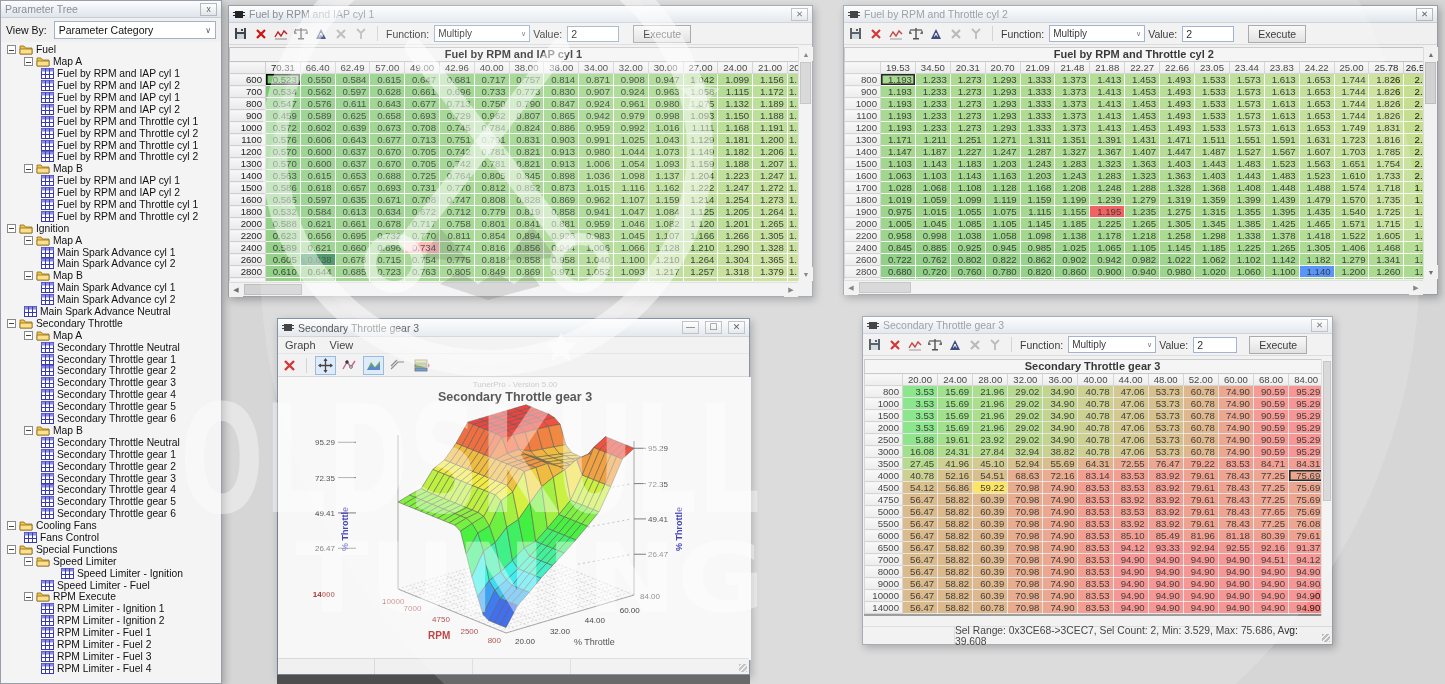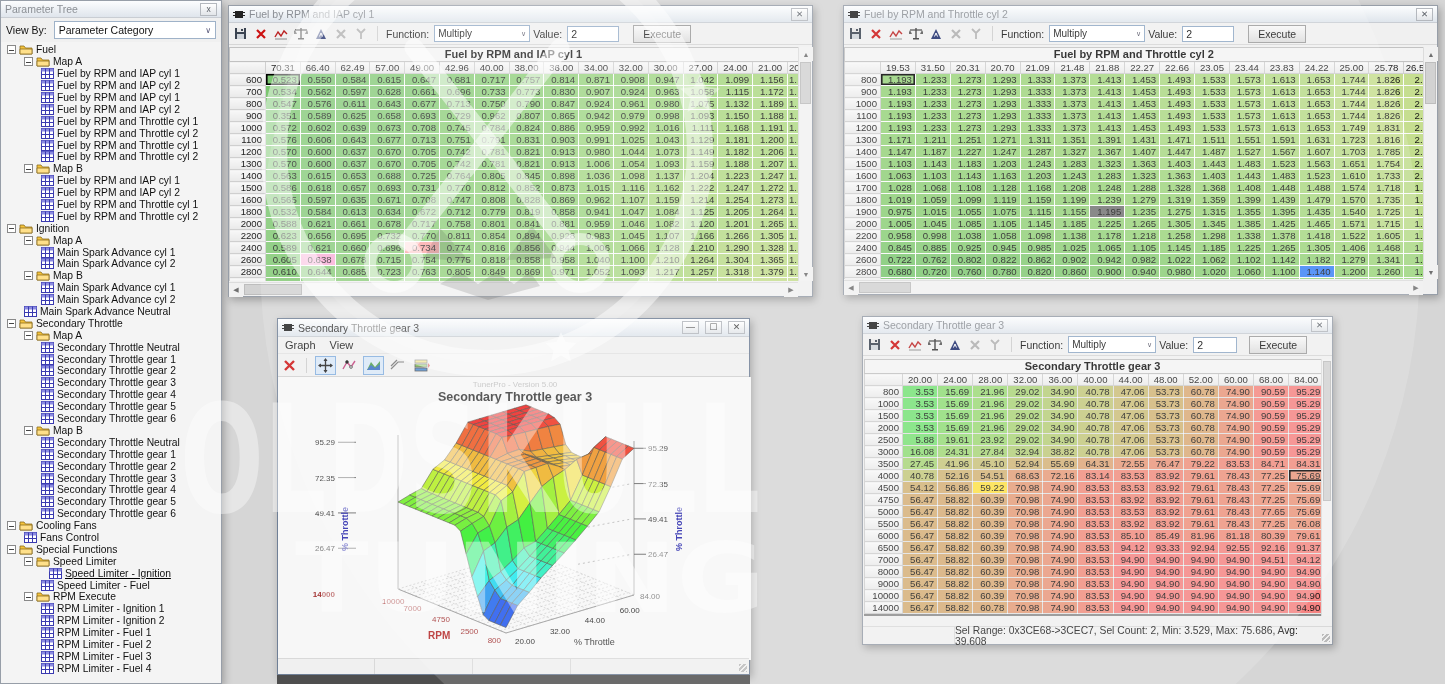--- a/index.html
+++ b/index.html
@@ -493,21 +493,21 @@
         <span class="lbl">Special Functions</span>
       </div>
       <div class="tree-item" style="padding-left: 23px;">
         <span class="expand-box"></span>
         <svg width="14" height="11" style="flex:0 0 auto">
           <path d="M1 2 L5 2 L6.5 4 L13 4 L13 10 L1 10 Z" fill="#f5c33b" stroke="#8a6d1f" stroke-width="0.8"></path>
           <path d="M1 5 L13 5 L13 10 L1 10 Z" fill="#ffe08a" stroke="#8a6d1f" stroke-width="0.8"></path>
         </svg>
         <span class="lbl">Speed Limiter</span>
       </div>
-      <div class="tree-item" style="padding-left: 48px; text-decoration: underline;">
+      <div class="tree-item" style="padding-left: 60px;">
         <svg width="13" height="11" style="flex:0 0 auto">
           <rect x="0.5" y="0.5" width="12" height="10" fill="#fff" stroke="#3a3ab0" stroke-width="1"></rect>
           <rect x="0.5" y="0.5" width="12" height="3" fill="#8a8ae0"></rect>
           <line x1="4.5" y1="0.5" x2="4.5" y2="10.5" stroke="#3a3ab0"></line>
           <line x1="8.5" y1="0.5" x2="8.5" y2="10.5" stroke="#3a3ab0"></line>
           <line x1="0.5" y1="6.5" x2="12.5" y2="6.5" stroke="#3a3ab0"></line>
         </svg>
         <span class="lbl">Speed Limiter - Ignition</span>
       </div>
       <div class="tree-item" style="padding-left: 40px;">
@@ -756,21 +756,21 @@
             <td class="cell" style="background:rgb(152,210,124)">0.924</td>
             <td class="cell" style="background:rgb(155,212,125)">0.961</td>
             <td class="cell" style="background:rgb(156,212,125)">0.980</td>
             <td class="cell" style="background:rgb(165,215,129)">1.075</td>
             <td class="cell" style="background:rgb(171,216,132)">1.132</td>
             <td class="cell" style="background:rgb(176,217,134)">1.189</td>
             <td class="cell" style="background:rgb(176,217,134)">1.</td>
           </tr>
           <tr>
             <td class="rowhdr">900</td>
-            <td class="cell" style="background:rgb(125,199,113)">0.351</td>
+            <td class="cell" style="background:rgb(125,199,113)">0.459</td>
             <td class="cell" style="background:rgb(127,200,114)">0.589</td>
             <td class="cell" style="background:rgb(130,201,115)">0.625</td>
             <td class="cell" style="background:rgb(132,202,116)">0.658</td>
             <td class="cell" style="background:rgb(135,203,117)">0.693</td>
             <td class="cell" style="background:rgb(137,204,118)">0.729</td>
             <td class="cell" style="background:rgb(140,206,119)">0.962</td>
             <td class="cell" style="background:rgb(143,207,120)">0.807</td>
             <td class="cell" style="background:rgb(147,209,122)">0.865</td>
             <td class="cell" style="background:rgb(153,211,124)">0.942</td>
             <td class="cell" style="background:rgb(156,212,125)">0.979</td>
@@ -985,21 +985,21 @@
             <td class="cell" style="background:rgb(164,214,129)">1.066</td>
             <td class="cell" style="background:rgb(170,216,132)">1.128</td>
             <td class="cell" style="background:rgb(179,218,135)">1.210</td>
             <td class="cell" style="background:rgb(187,219,139)">1.290</td>
             <td class="cell" style="background:rgb(191,220,141)">1.328</td>
             <td class="cell" style="background:rgb(191,220,141)">1.</td>
           </tr>
           <tr>
             <td class="rowhdr">2600</td>
             <td class="cell" style="background:rgb(128,201,114)">0.605</td>
-            <td class="cell" style="background:#f9a8d4">0.638</td>
+            <td class="cell" style="background:#15803d">0.638</td>
             <td class="cell" style="background:rgb(134,203,116)">0.678</td>
             <td class="cell" style="background:rgb(136,204,118)">0.715</td>
             <td class="cell" style="background:rgb(139,205,119)">0.754</td>
             <td class="cell" style="background:rgb(141,206,119)">0.775</td>
             <td class="cell" style="background:rgb(144,207,121)">0.818</td>
             <td class="cell" style="background:rgb(147,208,122)">0.858</td>
             <td class="cell" style="background:rgb(154,211,125)">0.958</td>
             <td class="cell" style="background:rgb(161,214,128)">1.040</td>
             <td class="cell" style="background:rgb(167,215,130)">1.100</td>
             <td class="cell" style="background:rgb(179,218,135)">1.210</td>
@@ -1151,21 +1151,21 @@
           <col style="width:34.9px">
           <col style="width:22px">
         </colgroup>
         <tbody>
           <tr>
             <td class="tbl-title" colspan="17">Fuel by RPM and Throttle cyl 2</td>
           </tr>
           <tr>
             <td class="colhdr"></td>
             <td class="colhdr">19.53</td>
-            <td class="colhdr">31.50</td>
+            <td class="colhdr">34.50</td>
             <td class="colhdr">20.31</td>
             <td class="colhdr">20.70</td>
             <td class="colhdr">21.09</td>
             <td class="colhdr">21.48</td>
             <td class="colhdr">21.88</td>
             <td class="colhdr">22.27</td>
             <td class="colhdr">22.66</td>
             <td class="colhdr">23.05</td>
             <td class="colhdr">23.44</td>
             <td class="colhdr">23.83</td>
@@ -1384,21 +1384,21 @@
             <td class="cell" style="background:rgb(191,220,141)">1.</td>
           </tr>
           <tr>
             <td class="rowhdr">1900</td>
             <td class="cell" style="background:rgb(139,205,119)">0.975</td>
             <td class="cell" style="background:rgb(141,206,119)">1.015</td>
             <td class="cell" style="background:rgb(143,207,120)">1.055</td>
             <td class="cell" style="background:rgb(144,207,121)">1.075</td>
             <td class="cell" style="background:rgb(147,208,122)">1.115</td>
             <td class="cell" style="background:rgb(149,209,123)">1.155</td>
-            <td class="cell" style="background:#737373">1.195</td>
+            <td class="cell" style="background:#ef4444">1.195</td>
             <td class="cell" style="background:rgb(154,211,124)">1.235</td>
             <td class="cell" style="background:rgb(156,212,125)">1.275</td>
             <td class="cell" style="background:rgb(158,213,126)">1.315</td>
             <td class="cell" style="background:rgb(161,214,127)">1.355</td>
             <td class="cell" style="background:rgb(164,214,129)">1.395</td>
             <td class="cell" style="background:rgb(167,215,130)">1.435</td>
             <td class="cell" style="background:rgb(176,217,134)">1.540</td>
             <td class="cell" style="background:rgb(190,220,140)">1.725</td>
             <td class="cell" style="background:rgb(190,220,140)">1.</td>
           </tr>

